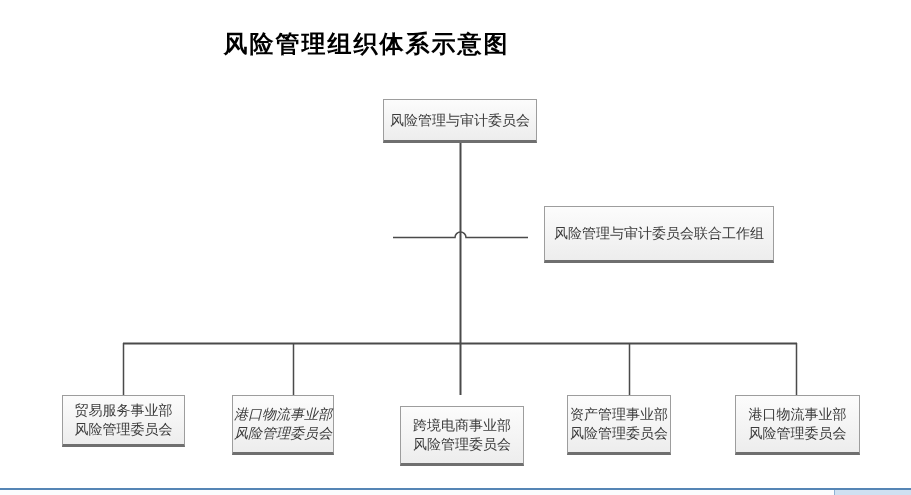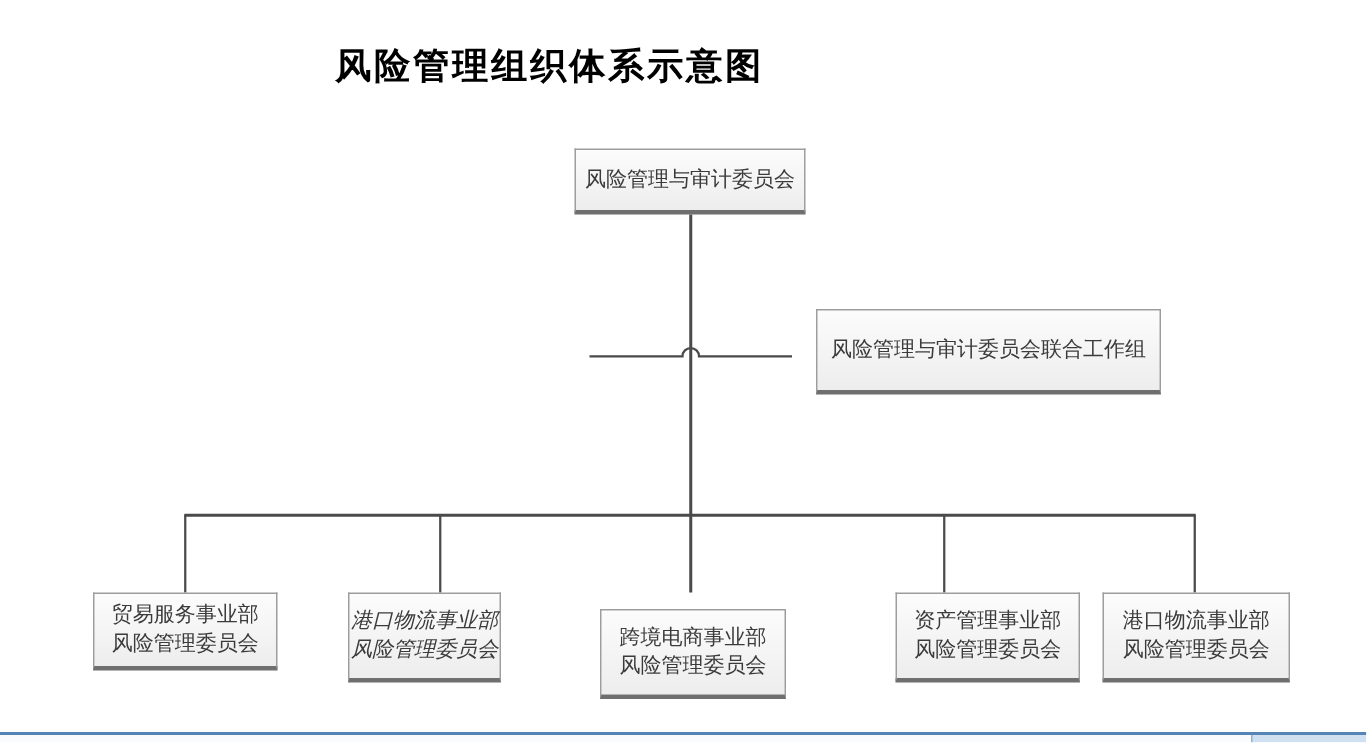--- a/index.html
+++ b/index.html
@@ -21,21 +21,21 @@
     background:linear-gradient(var(--box-fill-top, #fcfcfc), var(--box-fill-bottom, #ededed));
     display:flex; flex-direction:column; align-items:center; justify-content:center;
     text-align:right; font-size:14px; line-height:19px; color:var(--text, #3b3b3b);
   }
   #box-root      { left:383px; top:99px;  width:154px; height:44px; }
   #box-office    { left:200px; top:207px; width:193px; height:56px; }
   #box-workgroup { left:528px; top:206px; width:230px; height:57px;margin-left:16px; }
   #box-d1 { left:62px;  top:395px; width:123px; height:52px; }
   #box-d2 { left:232px; top:395px; width:102px; height:60px;font-style:italic; }
   #box-d3 { left:400px; top:406px; width:124px; height:60px; }
-  #box-d4 { left:567px; top:395px; width:123px; height:60px;margin-left:30px; }
+  #box-d4 { left:567px; top:395px; width:104px; height:60px; }
   #box-d5 { left:735px; top:395px; width:125px; height:60px; }
   .statusbar {
     position:absolute; left:0; top:488px; width:911px; height:7px;
     box-sizing:border-box; border-top:2px solid var(--statusbar-line, #5585b5);
     background:#fbfcfe;
   }
   .statusbar-thumb {
     position:absolute; left:834px; top:0; width:77px; height:100%;
     background:var(--statusbar-fill, #cfe0f1); border-left:1px solid #8fb2d5;
     box-sizing:border-box;

